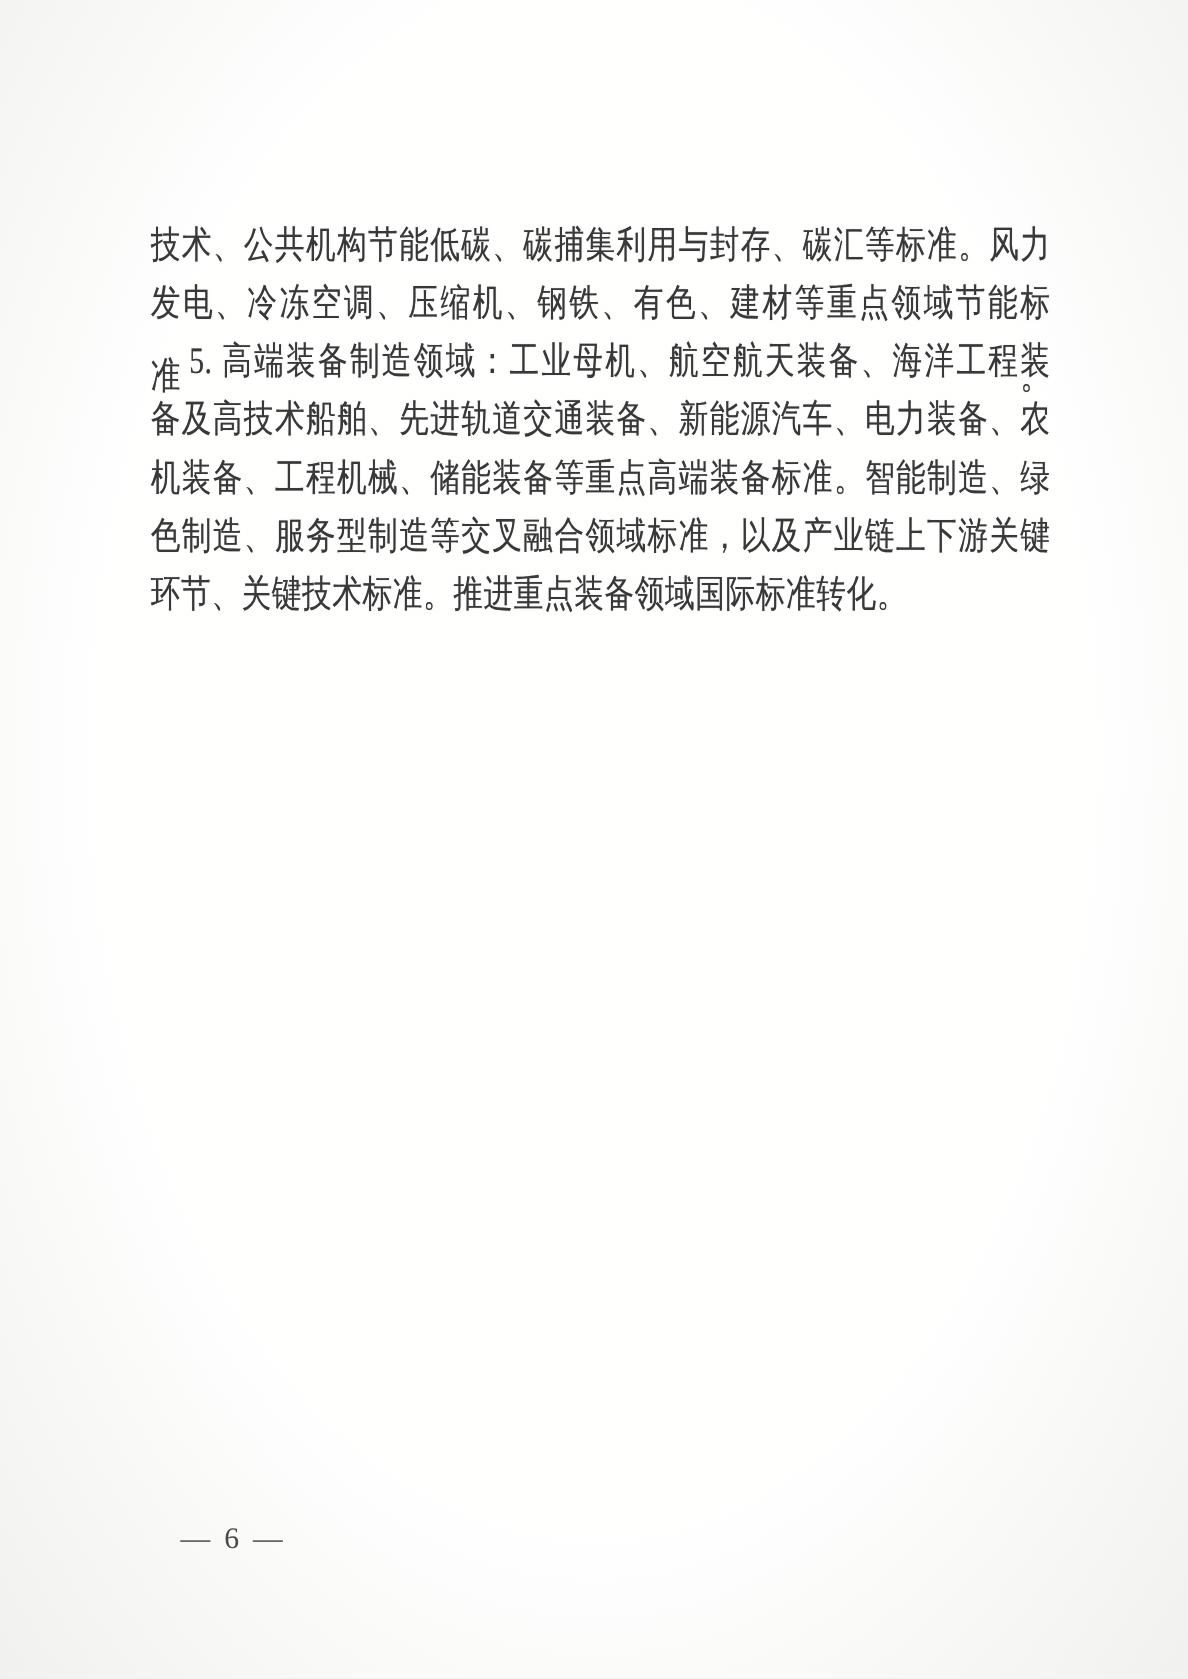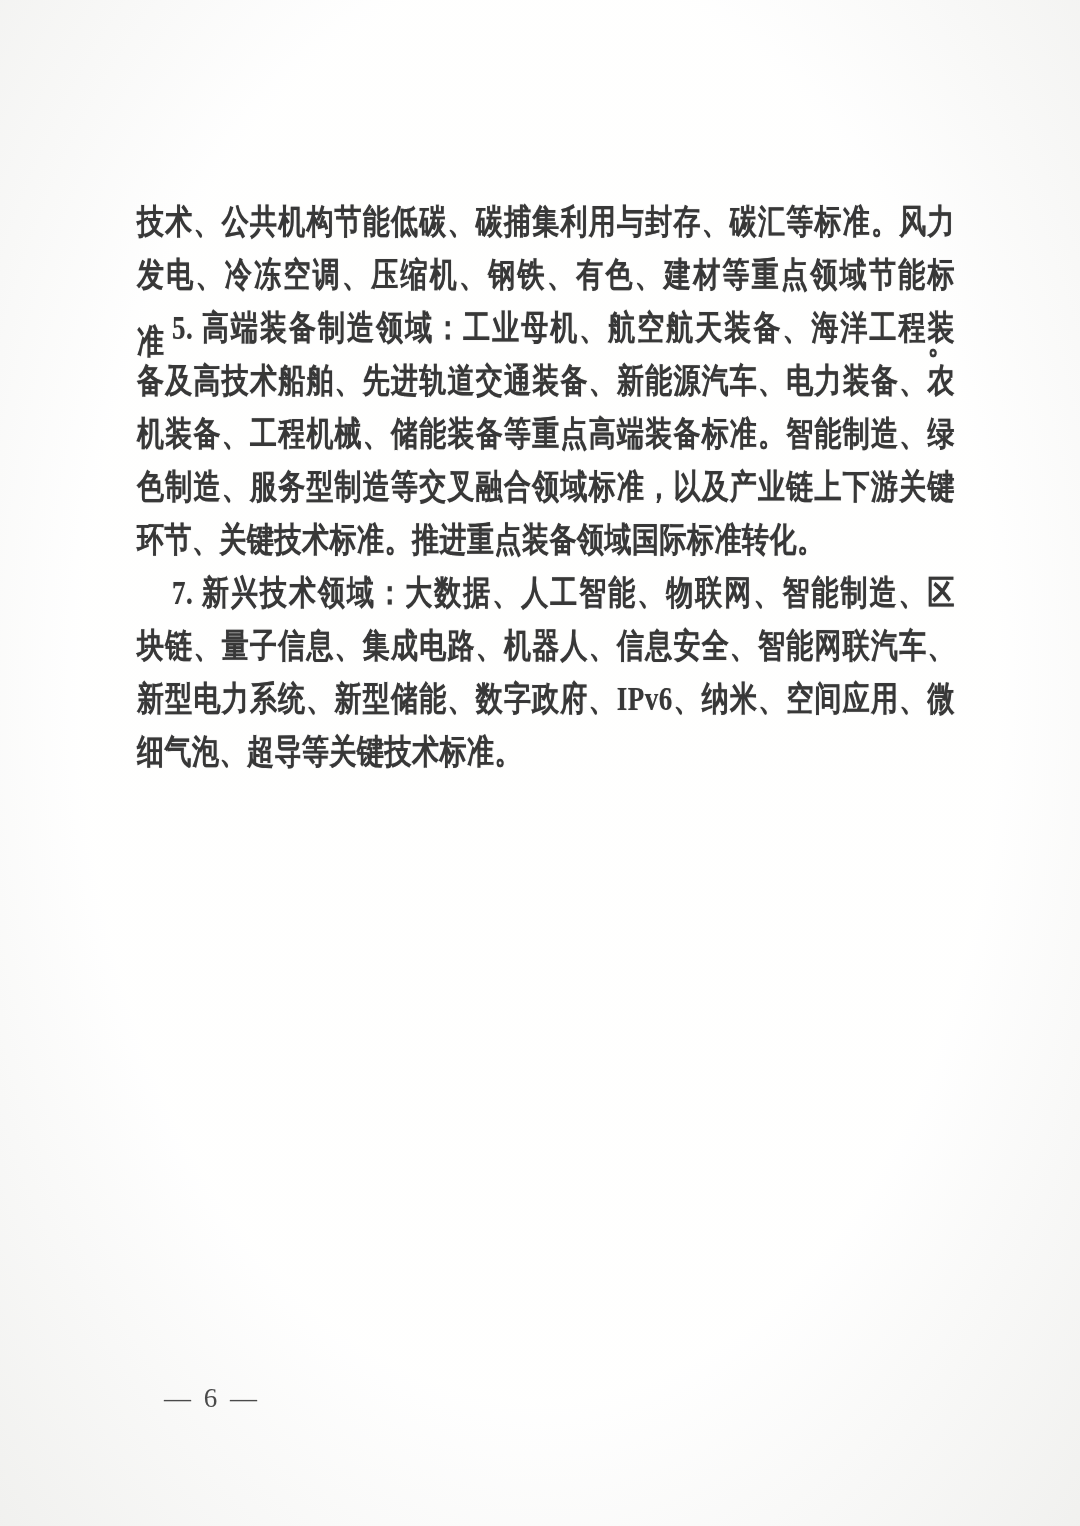--- a/index.html
+++ b/index.html
@@ -21,21 +21,20 @@
   }
   .content {
     position: absolute;
     left: 137px;
     top: 196px;
     width: 818px;
   }
   .paragraph {
     margin: 0;
     padding: 0;
-    font-weight: bold;
   }
   .line {
     height: 53px;
     line-height: 53px;
     font-size: 27px;
     letter-spacing: 0.5px;
     white-space: nowrap;
     transform: scaleY(1.26);
     transform-origin: 50% 50%;
     color: #383838;
@@ -73,21 +72,15 @@
         <div class="line justify">技术、公共机构节能低碳、碳捕集利用与封存、碳汇等标准。风力</div>
         <div class="line justify">发电、冷冻空调、压缩机、钢铁、有色、建材等重点领域节能标准。</div>
       </div>
       <div class="paragraph">
         <div class="line justify indent">5. 高端装备制造领域：工业母机、航空航天装备、海洋工程装</div>
         <div class="line justify">备及高技术船舶、先进轨道交通装备、新能源汽车、电力装备、农</div>
         <div class="line justify">机装备、工程机械、储能装备等重点高端装备标准。智能制造、绿</div>
         <div class="line justify">色制造、服务型制造等交叉融合领域标准，以及产业链上下游关键</div>
         <div class="line">环节、关键技术标准。推进重点装备领域国际标准转化。</div>
       </div>
-      <div class="paragraph">
-        <div class="line justify indent">7. 新兴技术领域：大数据、人工智能、物联网、智能制造、区</div>
-        <div class="line justify">块链、量子信息、集成电路、机器人、信息安全、智能网联汽车、</div>
-        <div class="line justify">新型电力系统、新型储能、数字政府、IPv6、纳米、空间应用、微</div>
-        <div class="line">细气泡、超导等关键技术标准。</div>
-      </div>
     </div>
   <div class="footer">— 6 —</div>
 </div>
 
 </body></html>

